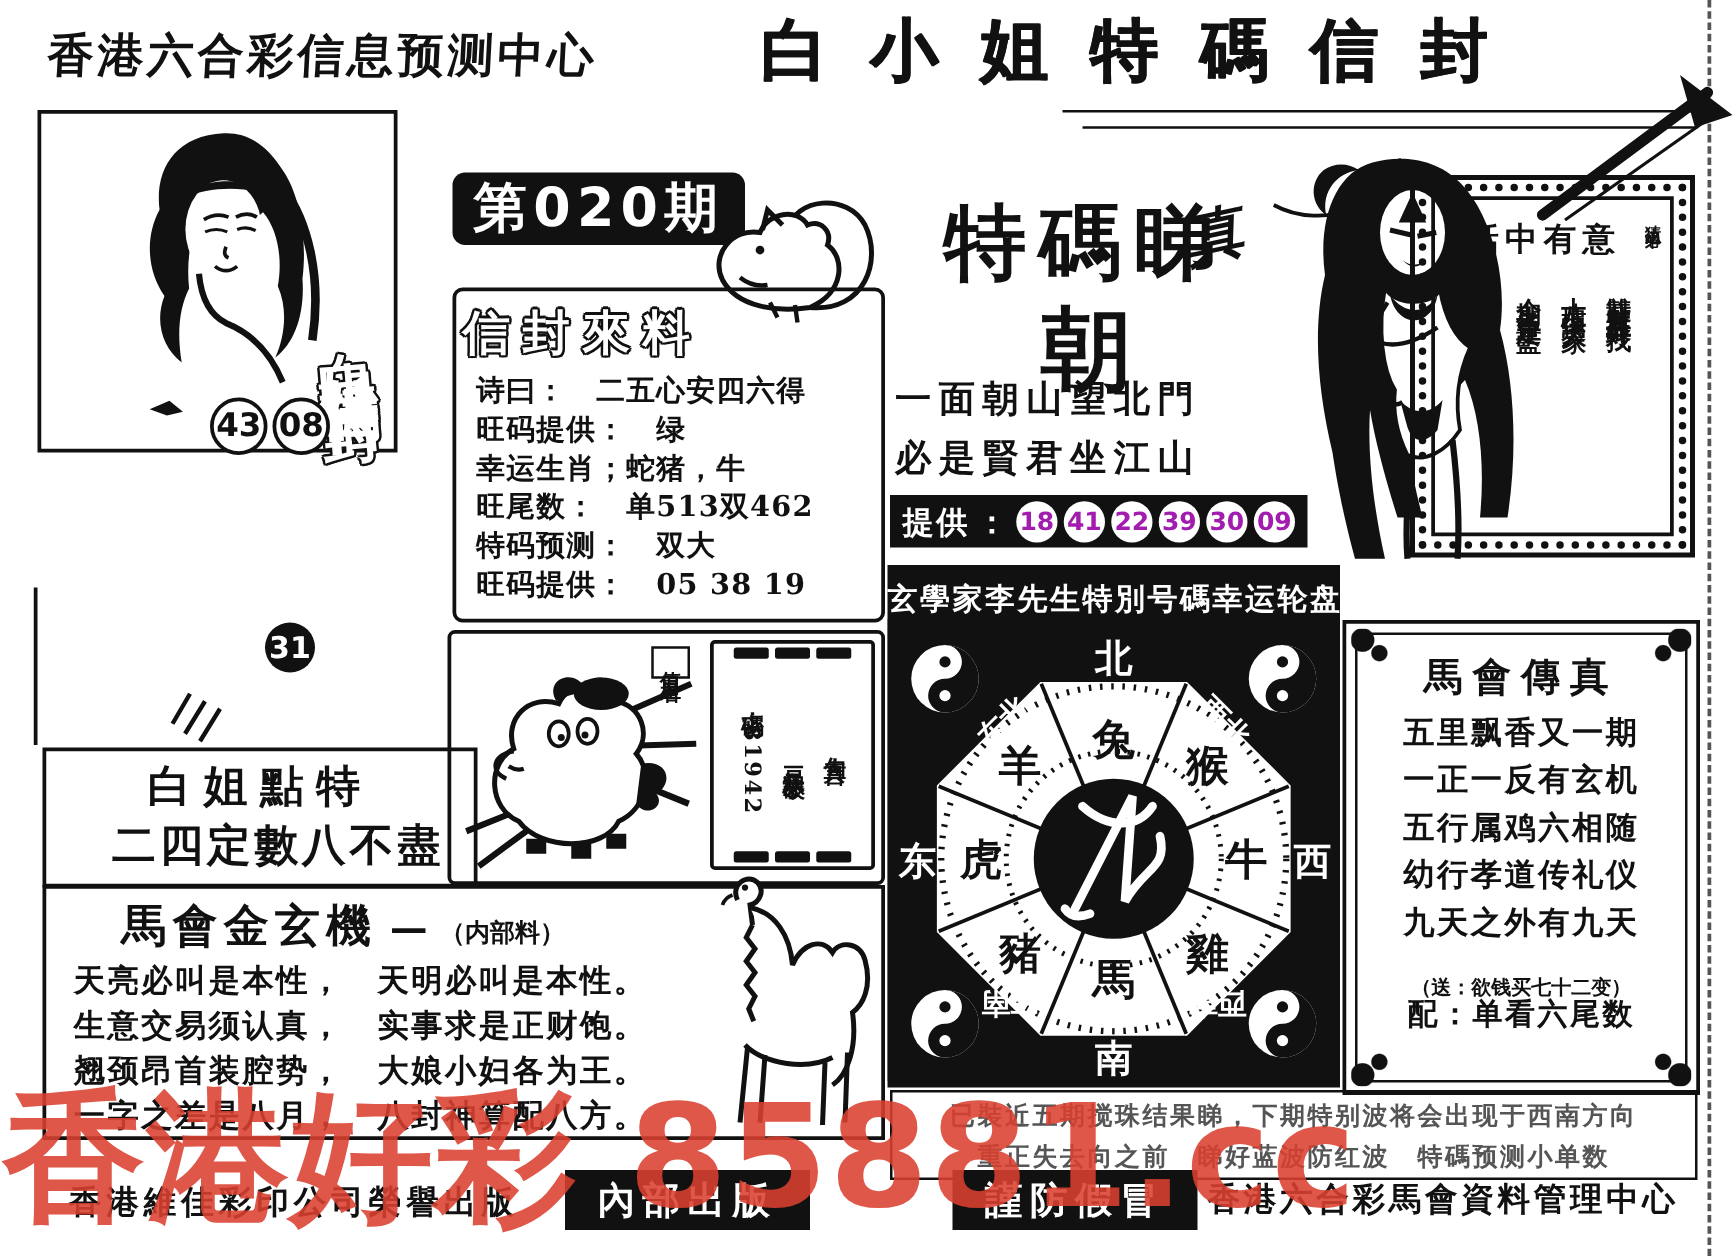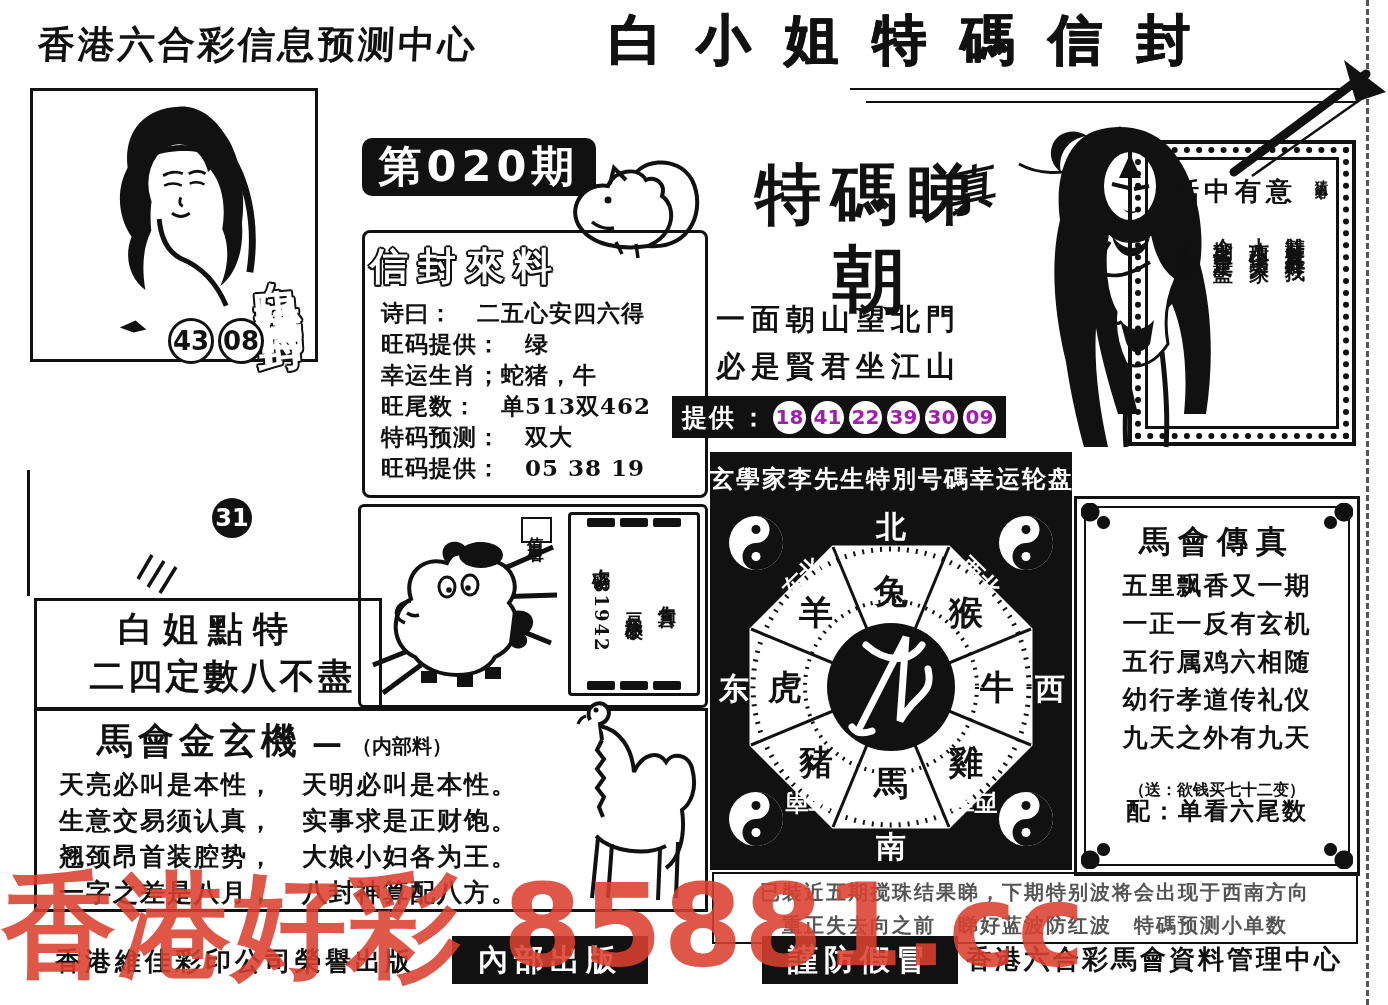--- a/index.html
+++ b/index.html
@@ -23,21 +23,21 @@
   .issue-badge{left:362px;top:138px;width:234px;height:58px;background:#111;color:#fff;border-radius:10px;
                font-size:43px;font-weight:900;letter-spacing:5px;display:flex;align-items:center;justify-content:center;}
   .env-box{left:362px;top:230px;width:340px;height:262px;border:3.5px solid #111;border-radius:8px;}
   .env-title{left:5px;top:8px;font-size:38px;font-weight:900;letter-spacing:10px;}
   .env-lines{left:16px;top:64px;width:310px;font-size:23px;font-weight:700;line-height:31px;letter-spacing:1px;}
   .tema-title{left:714px;top:122px;width:310px;text-align:center;font-weight:900;}
   .tema-l1{font-size:66px;letter-spacing:10px;margin-top:28px;}
   .tema-l2{font-size:72px;margin-top:-8px;}
   .script-zhen{left:948px;top:158px;font-size:46px;font-weight:700;font-style:italic;transform:rotate(-12deg);}
   .tema-poem{left:716px;top:296px;font-size:29px;font-weight:800;letter-spacing:6px;line-height:47px;}
-  .provide-band{left:672px;top:396px;height:42px;background:#111;display:flex;align-items:center;padding:0 10px;gap:5px;}
+  .provide-band{left:712px;top:396px;height:42px;background:#111;display:flex;align-items:center;padding:0 10px;gap:5px;}
   .provide-label{color:#fff;font-size:25px;font-weight:900;letter-spacing:2px;}
   .pcircle{width:33px;height:33px;border-radius:50%;background:#fff;color:#a21caf;font-size:20px;font-weight:900;
            display:flex;align-items:center;justify-content:center;}
   .stamp{left:1128px;top:140px;width:220px;height:298px;border:4px solid #111;}
   .stamp-dots{position:absolute;inset:3px;border:6px dotted #111;}
   .stamp-inner{position:absolute;inset:13px;border:3px solid #111;}
   .stamp-title{left:28px;top:30px;width:150px;text-align:center;font-size:26px;font-weight:900;letter-spacing:5px;}
   .stamp-note{right:22px;top:26px;writing-mode:vertical-rl;font-size:13px;font-weight:700;letter-spacing:2px;}
   .stamp-cols{left:24px;top:78px;width:172px;height:196px;display:flex;flex-direction:row;justify-content:center;gap:9px;}
   .stamp-col{writing-mode:vertical-rl;font-size:20px;font-weight:700;letter-spacing:4px;}

